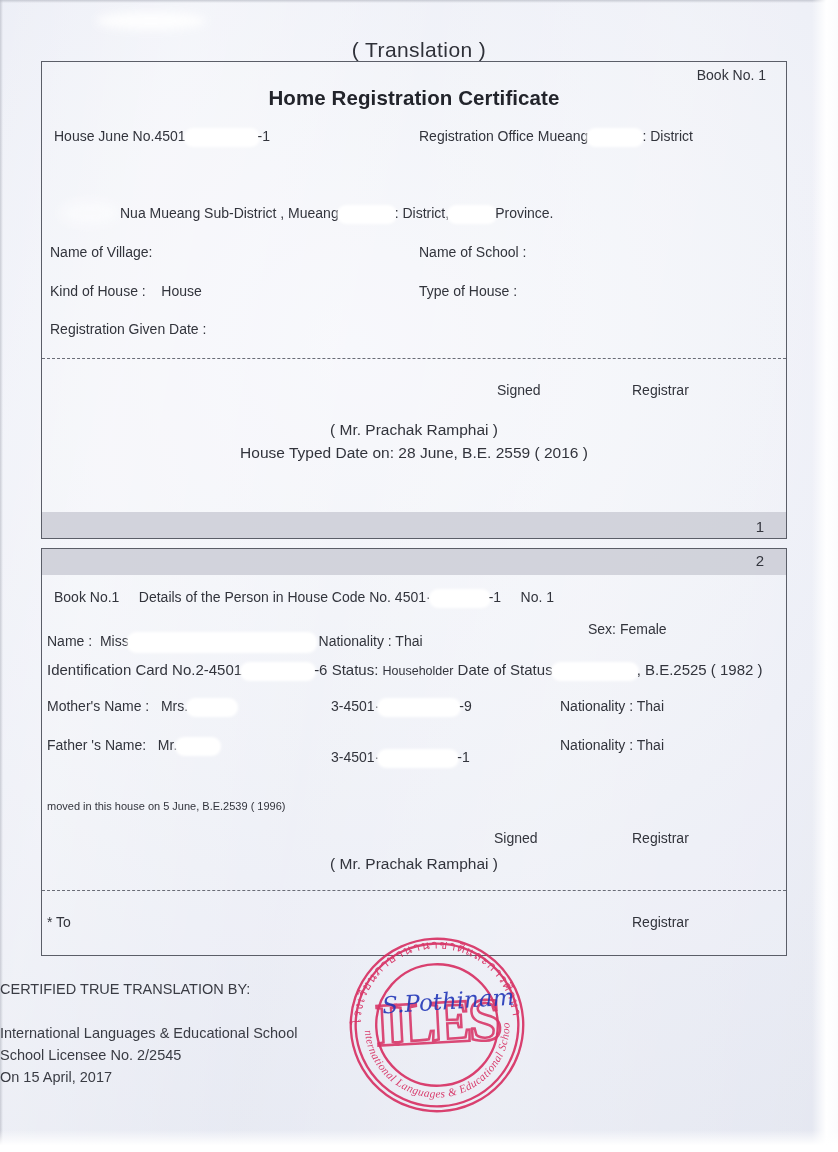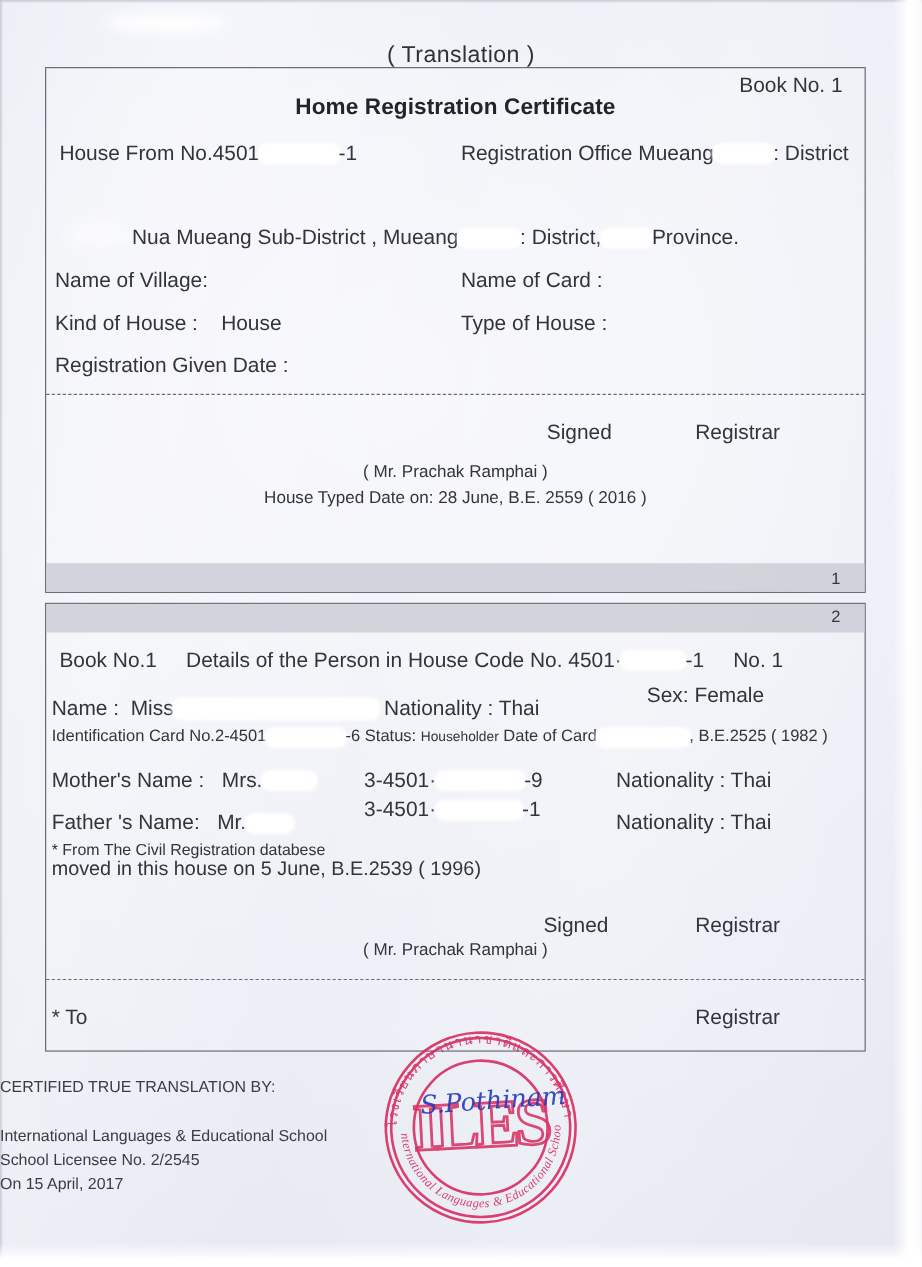--- a/index.html
+++ b/index.html
@@ -116,21 +116,21 @@
     position: absolute;
     left: 0;
     width: 100%;
     border-top: 1.3px dashed #6a6d77;
     height: 0;
   }
 
   
   .row {
     position: absolute;
-    font-size: 19px;
+    font-size: 14px;
     line-height: 1.25;
     color: #32343c;
     white-space: nowrap;
   }
   .doc-title {
     position: absolute;
     left: 0; width: 100%;
     text-align: center;
     font-size: 20.5px;
     font-weight: bold;
@@ -208,33 +208,33 @@
 
   <div id="translation-head">( Translation )</div>
 
   <div id="box-top" class="doc-box">
 
     <div class="row" style="right:20px; top:5px;">Book No. 1</div>
 
     <div class="doc-title" style="top:24px;">Home Registration Certificate</div>
 
     <div class="row" style="left:12px; top:66px;">
-      <span>House From No.4501</span><span class="redact" style="width:72px;"></span><span>-1</span>
+      <span>House June No.4501</span><span class="redact" style="width:72px;"></span><span>-1</span>
     </div>
     <div class="row" style="left:377px; top:66px;">
       <span>Registration Office Mueang</span><span class="redact" style="width:54px;"></span><span>: District</span>
     </div>
 
 
     <div class="row" style="left:78px; top:143px;">
       <span>Nua Mueang  Sub-District , Mueang</span><span class="redact" style="width:56px;"></span><span>: District,</span><span class="redact" style="width:46px;"></span><span>Province.</span>
     </div>
 
     <div class="row" style="left:8px; top:182px;">Name of Village:</div>
-    <div class="row" style="left:377px; top:182px;">Name of Card :</div>
+    <div class="row" style="left:377px; top:182px;">Name of School :</div>
 
     <div class="row" style="left:8px; top:221px;">
       <span>Kind of House :</span>&nbsp;&nbsp;&nbsp;&nbsp;<span>House</span>
     </div>
     <div class="row" style="left:377px; top:221px;">Type of House :</div>
 
     <div class="row" style="left:8px; top:259px;">Registration Given Date :</div>
 
     <div class="dashed-rule" style="top:296px;"></div>
 
@@ -256,41 +256,40 @@
     <div class="row" style="left:12px; top:40px;">
       <span>Book No.1</span>&nbsp;&nbsp;&nbsp;&nbsp;&nbsp;<span>Details of the Person in House Code No. 4501·</span><span class="redact" style="width:58px;"></span><span>-1</span>&nbsp;&nbsp;&nbsp;&nbsp;&nbsp;<span>No. 1</span>
     </div>
 
     <div class="row" style="left:5px; top:72px;margin-top:12px;">
       <span>Name :</span>&nbsp;&nbsp;<span>Miss</span><span class="redact" style="width:186px; height:17px;"></span>&nbsp;<span>Nationality : Thai</span>
     </div>
     <div class="row" style="left:518px; top:72px;margin-left:28px;">Sex: Female</div>
 
     <div class="row" style="left:5px; top:112px; font-size:15px;">
-      <span>Identification Card No.2-4501</span><span class="redact" style="width:72px;"></span><span>-6</span>&nbsp;<span>Status:</span>&nbsp;<span class="small-cap">Householder</span>&nbsp;<span>Date of Card</span><span class="redact" style="width:84px;"></span><span>, B.E.2525 ( 1982 )</span>
+      <span>Identification Card No.2-4501</span><span class="redact" style="width:72px;"></span><span>-6</span>&nbsp;<span>Status:</span>&nbsp;<span class="small-cap">Householder</span>&nbsp;<span>Date of Status</span><span class="redact" style="width:84px;"></span><span>, B.E.2525 ( 1982 )</span>
     </div>
 
     <div class="row" style="left:5px; top:149px;">
       <span>Mother's Name :</span>&nbsp;&nbsp;&nbsp;<span>Mrs.</span><span class="redact" style="width:48px;"></span>
     </div>
     <div class="row" style="left:289px; top:149px;">
       <span>3-4501·</span><span class="redact" style="width:80px;"></span><span>-9</span>
     </div>
     <div class="row" style="left:518px; top:149px;">Nationality : Thai</div>
 
     <div class="row" style="left:5px; top:188px;">
       <span>Father 's Name:</span>&nbsp;&nbsp;&nbsp;<span>Mr.</span><span class="redact" style="width:42px;"></span>
     </div>
-    <div class="row" style="left:289px; top:176px;">
+    <div class="row" style="left:289px; top:200px;">
       <span>3-4501·</span><span class="redact" style="width:78px;"></span><span>-1</span>
     </div>
     <div class="row" style="left:518px; top:188px;">Nationality : Thai</div>
 
-    <div class="row" style="left:5px; top:215px; font-size:14.5px;">* From      The Civil Registration databese</div>
-    <div class="row" style="left:5px; top:229px; font-size:18px;">moved in this house on 5 June, B.E.2539 ( 1996)</div>
+    <div class="row" style="left:5px; top:251px; font-size:11px;">moved in this house on 5 June, B.E.2539 ( 1996)</div>
 
     <div class="row" style="left:452px; top:281px;">Signed</div>
     <div class="row" style="left:590px; top:281px;">Registrar</div>
     <div class="centered" style="top:306px;">( Mr. Prachak    Ramphai )</div>
 
     <div class="dashed-rule" style="top:341px;"></div>
 
     <div class="row" style="left:5px; top:365px;">* To</div>
     <div class="row" style="left:590px; top:365px;">Registrar</div>
   </div>

